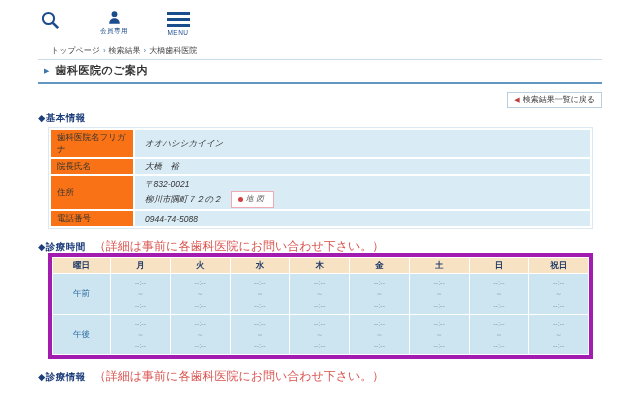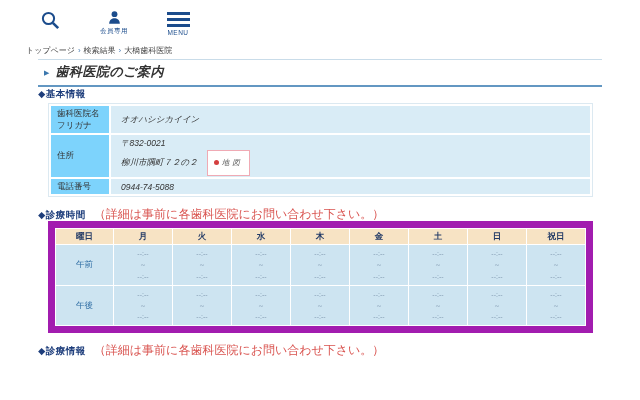--- a/index.html
+++ b/index.html
@@ -13,62 +13,62 @@
   .logo { display:flex; align-items:center; gap:6px; cursor:pointer; }
   .logo-text .org-type { font-size:7px; color:#555; letter-spacing:.5px; }
   .logo-text .org-name { font-size:15px; font-weight:bold; color:#333; letter-spacing:1px; }
   .header-actions { display:flex; gap:24px; padding-top:3px; }
   .action { display:flex; flex-direction:column; align-items:center; width:40px; cursor:pointer; }
   .action .lbl { font-size:6.5px; color:#1b4c8c; margin-top:2px; letter-spacing:.5px; }
   .burger { display:flex; flex-direction:column; gap:3.5px; padding-top:2px; }
   .burger span { display:block; width:23px; height:2.6px; background:#1b4c8c; }
 
   
-  .breadcrumb { padding:1px 0 0 23px; font-size:8px; color:#444; height:13px; }
+  .breadcrumb { padding:1px 0 0 48px; font-size:8px; color:#444; height:13px; }
   .bc-item { margin:0 3px; }
   .bc-item[data-interactable="true"] { cursor:pointer; }
   .bc-sep { color:#4a7fb5; font-size:8px; }
 
   
   .title-bar { margin:2px 38px 0; border-top:1px solid #c9dce9;
     border-bottom:2px solid #6397c2; padding:3px 6px 4px; display:flex;
     align-items:center; gap:6px; }
   .tri { color:#3c78ae; font-size:7px; line-height:1; }
-  .title-bar h1 { font-size:13px; font-weight:bold; color:#333; letter-spacing:.5px;font-style:italic; }
+  .title-bar h1 { font-size:11px; font-weight:bold; color:#333; letter-spacing:.5px; }
 
   
   .back-row { margin:4px 38px 0; text-align:right; height:15px; }
   .back-link { display:inline-flex; align-items:center; gap:3px;
     border:1px solid #b9cfdf; background:#fff; padding:1px 6px 2px; font-size:8px;
     color:#333; cursor:pointer; }
   .back-arrow { color:#c23b3b; font-size:7px; line-height:1; }
 
   
-  .section-head { margin:1px 38px 0; height:12px; display:flex; align-items:baseline; }
+  .section-head { margin:9px 38px 0; height:12px; display:flex; align-items:baseline; }
   .section-head h2 { font-size:9.5px; font-weight:bold; color:#1d3d7b; letter-spacing:.5px; }
   .section-head .note { font-size:12px; color:#d9534f; margin-left:8px; }
   .hours-head { margin-top:9px; }
   .info-head { margin-top:9px;text-align:center; }
 
   
   table { border-collapse:separate; table-layout:fixed; }
   .info-table { margin:3px 48px 0; width:545px; border-spacing:2px;
     background:#fff; border:1px solid #dce9f1; }
   .info-table td { font-size:8.5px; color:#333; vertical-align:middle; }
-  .info-table td.label { width:58px; background:#7dd3fc; padding:1.5px 4px 1.5px 6px; height:12px; }
+  .info-table td.label { width:82px; background:#f97316; padding:1.5px 4px 1.5px 6px; height:12px; }
   .info-table td.value { background:#d9ecf6; padding:1.5px 4px 1.5px 10px;font-style:italic; }
   .vline { line-height:1.55; display:flex; align-items:center; }
   .map-btn { display:inline-flex; align-items:center; gap:3px; margin-left:9px;
-    border:1px solid #f0aab4; background:#fff; padding:0 6px; height:26px; cursor:pointer; }
+    border:1px solid #f0aab4; background:#fff; padding:0 6px; height:17px; cursor:pointer; }
   .map-dot { width:5px; height:5px; border-radius:50%; background:#d43f3f; }
   .map-btn .map-txt { font-size:7.5px; color:#555; letter-spacing:3px; }
 
   
   .hours-table { margin:3px 48px 0; width:545px; border-spacing:1px;
-    background:#fff; border:7px solid #a21caf; }
+    background:#fff; border:4px solid #a21caf; }
   .hours-table th { background:#f7e3c4; color:#223a66; font-size:8.5px;
     font-weight:bold; height:15px; text-align:center; }
   .hours-table td { background:#cde4f1; text-align:center;margin-left:8px; }
   .hours-table td.hlabel { color:#2e6da4; font-size:8.5px; }
   .hours-table td.slot { color:#8099b0; font-size:7px; padding:3px 0; }
   .hours-table td.slot div { line-height:1.6; }
 </style>
 </head>
 <body>
 
@@ -100,29 +100,39 @@
     </div>
   </header>
 
   <nav class="breadcrumb" id="breadcrumb" data-interactable="false"><span class="bc-item" data-interactable="true">トップページ</span><span class="bc-sep" data-interactable="false">›</span><span class="bc-item" data-interactable="true">検索結果</span><span class="bc-sep" data-interactable="false">›</span><span class="bc-item" data-interactable="false">大橋歯科医院</span></nav>
 
   <div class="title-bar" data-interactable="false">
     <span class="tri" data-interactable="false">▶</span>
     <h1 data-interactable="false">歯科医院のご案内</h1>
   </div>
 
+  <div class="back-row" data-interactable="false">
+    <span class="back-link" data-interactable="true">
+      <span class="back-arrow" data-interactable="false">◀</span>
+      <span data-interactable="false">検索結果一覧に戻る</span>
+    </span>
+  </div>
 
   <div class="section-head" data-interactable="false">
     <h2 data-interactable="false">◆基本情報</h2>
   </div>
   <table class="info-table" data-interactable="false">
     <tbody id="basic-rows">
         <tr data-interactable="false">
           <td class="label" data-interactable="false">歯科医院名フリガナ</td>
           <td class="value" data-interactable="false">オオハシシカイイン</td>
+        </tr>
+        <tr data-interactable="false">
+          <td class="label" data-interactable="false">院長氏名</td>
+          <td class="value" data-interactable="false">大橋　裕</td>
         </tr>
         <tr data-interactable="false">
           <td class="label" data-interactable="false">住所</td>
           <td class="value" data-interactable="false">
             <div class="vline" data-interactable="false">〒832-0021</div>
             <div class="vline" data-interactable="false">
               <span data-interactable="false">柳川市隅町７２の２</span>
               <span class="map-btn" data-interactable="true">
                 <span class="map-dot" data-interactable="false"></span>
                 <span class="map-txt" data-interactable="false">地図</span>

